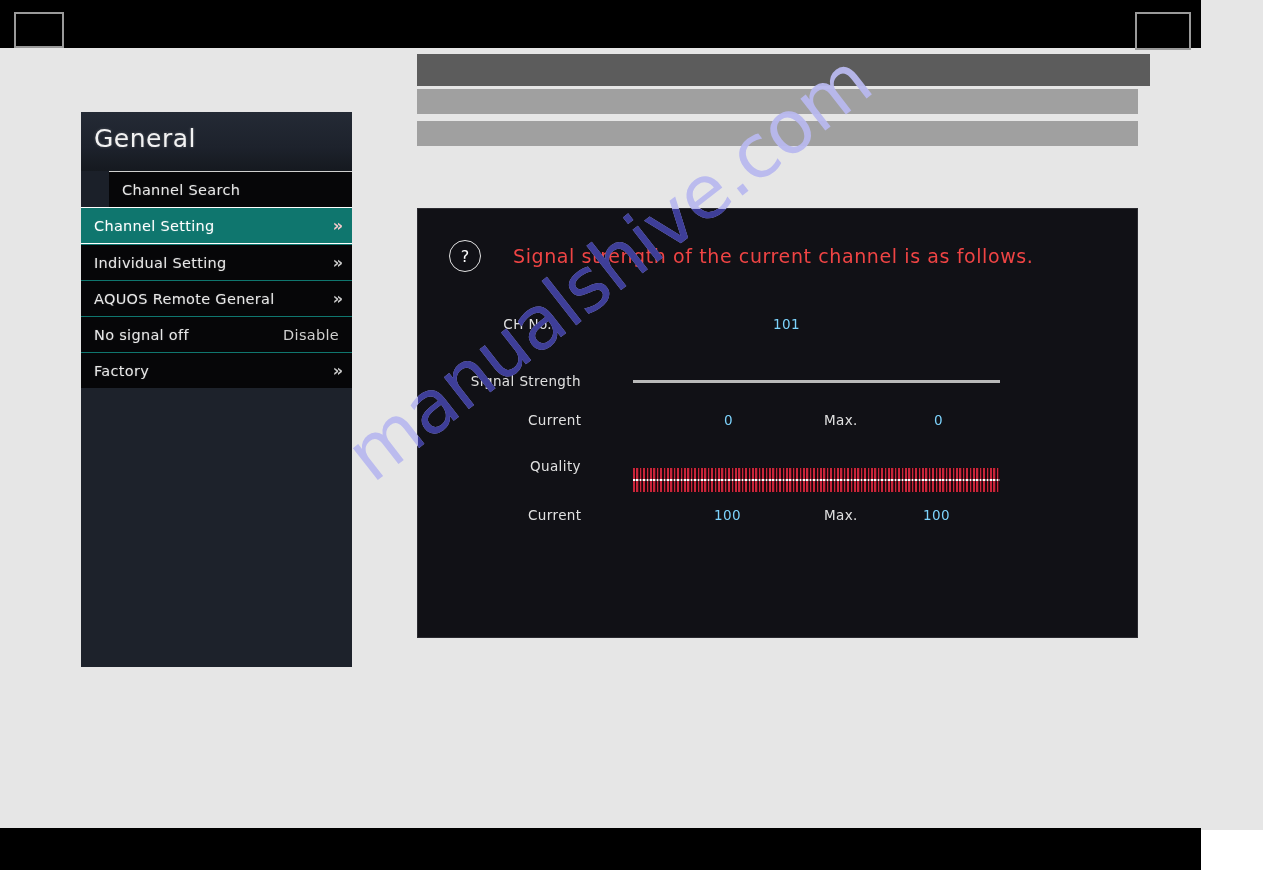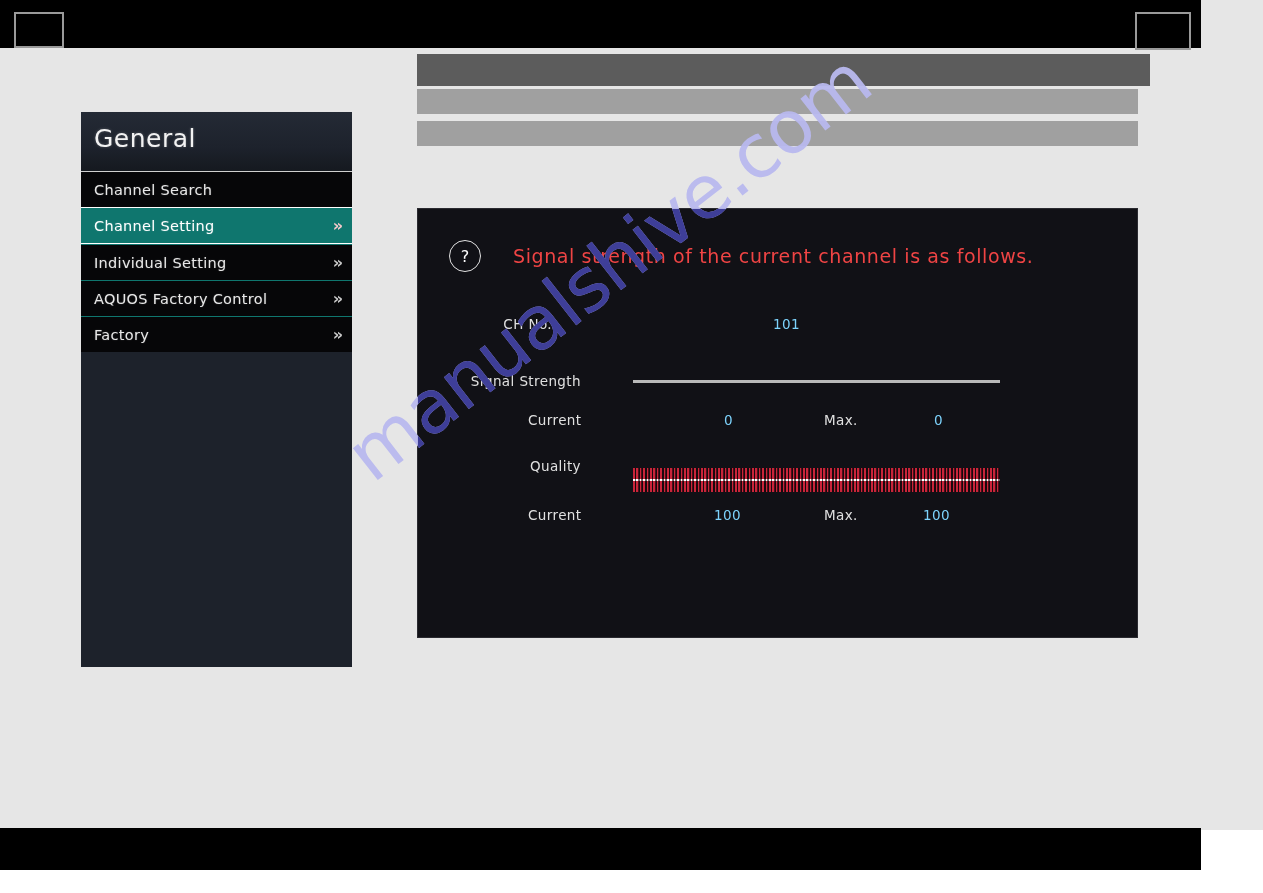--- a/index.html
+++ b/index.html
@@ -87,21 +87,21 @@
   .sb-list { position: relative; }
   .sb-row {
     position: relative;
     height: 36px;
     background: #060608;
     border-top: 1px solid #0f766e;
     display: flex;
     align-items: center;
     box-sizing: border-box;
   }
-  .sb-row:first-child { border-top: 1px solid #cfcfcf; }
+  .sb-row:first-child { border-top: 1px solid #cfcfcf; margin-left: 28px; }
   .sb-row.selected {
     background: #0f766e;
     border-top: 1px solid #ffffff;
     border-bottom: 1px solid #ffffff;
     height: 37px;
   }
   .sb-label {
     margin-left: 13px;
     font-size: 14.5px;
     color: #e8e8e8;
@@ -291,24 +291,28 @@
         <span class="sb-label">Channel Setting</span>
         <span class="sb-chev">»</span>
       </div>
 
       <div class="sb-row">
         <span class="sb-label">Individual Setting</span>
         <span class="sb-chev">»</span>
       </div>
 
       <div class="sb-row">
-        <span class="sb-label">AQUOS Factory Control</span>
+        <span class="sb-label">AQUOS Remote General</span>
         <span class="sb-chev">»</span>
       </div>
 
+      <div class="sb-row">
+        <span class="sb-label">No signal off</span>
+        <span class="sb-right">Disable</span>
+      </div>
 
       <div class="sb-row">
         <span class="sb-label">Factory</span>
         <span class="sb-chev">»</span>
       </div>
 
 
     </div>
     <div class="sb-tail"></div>
   </div>

